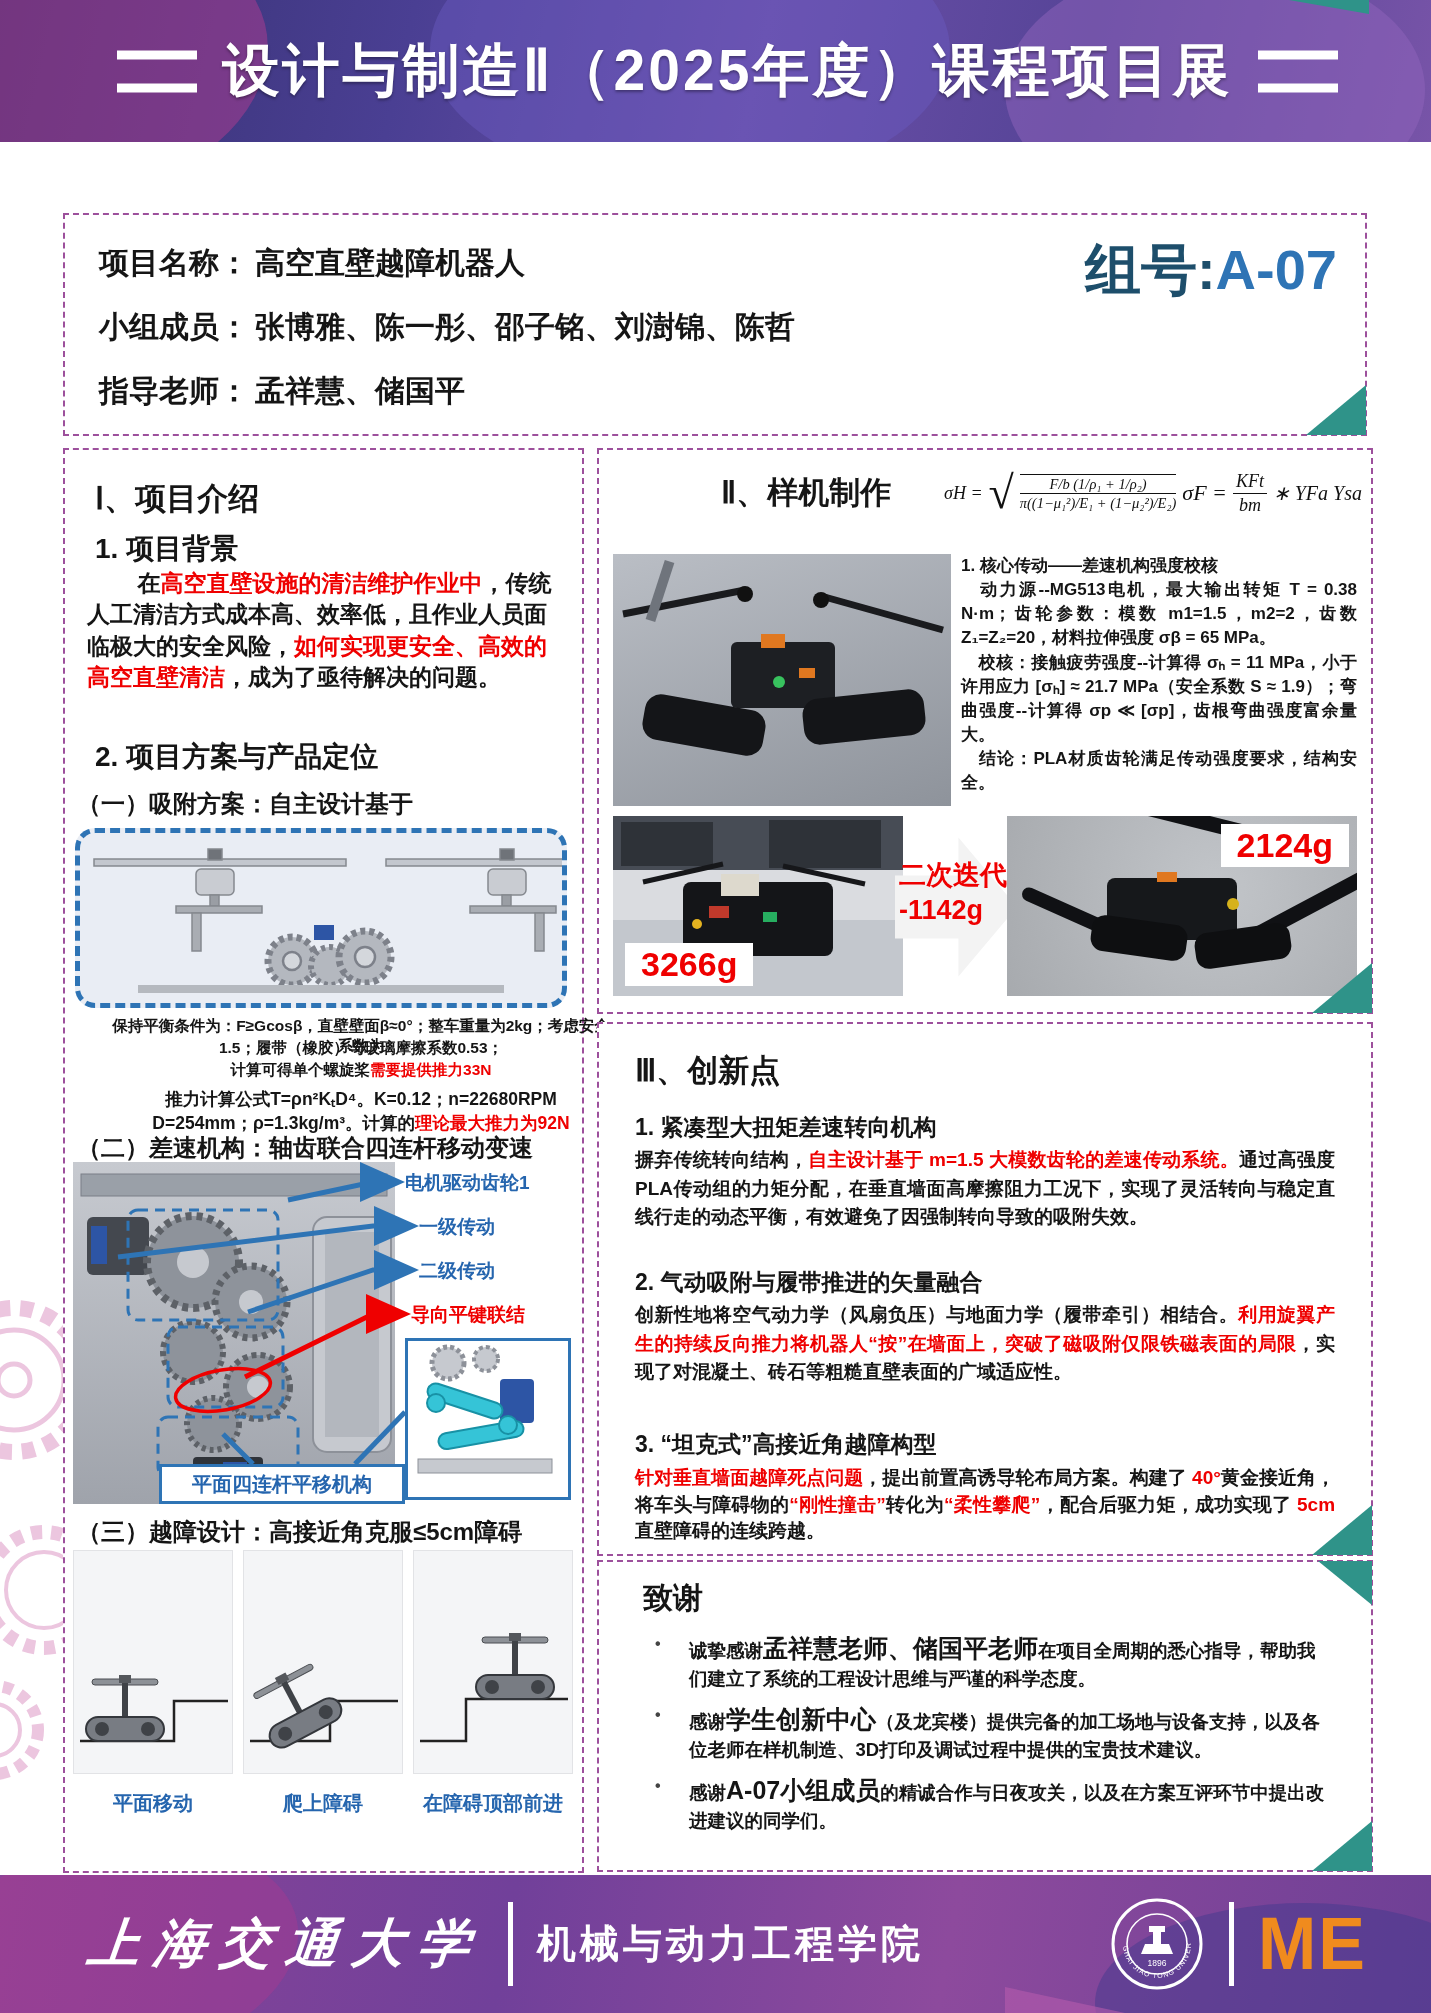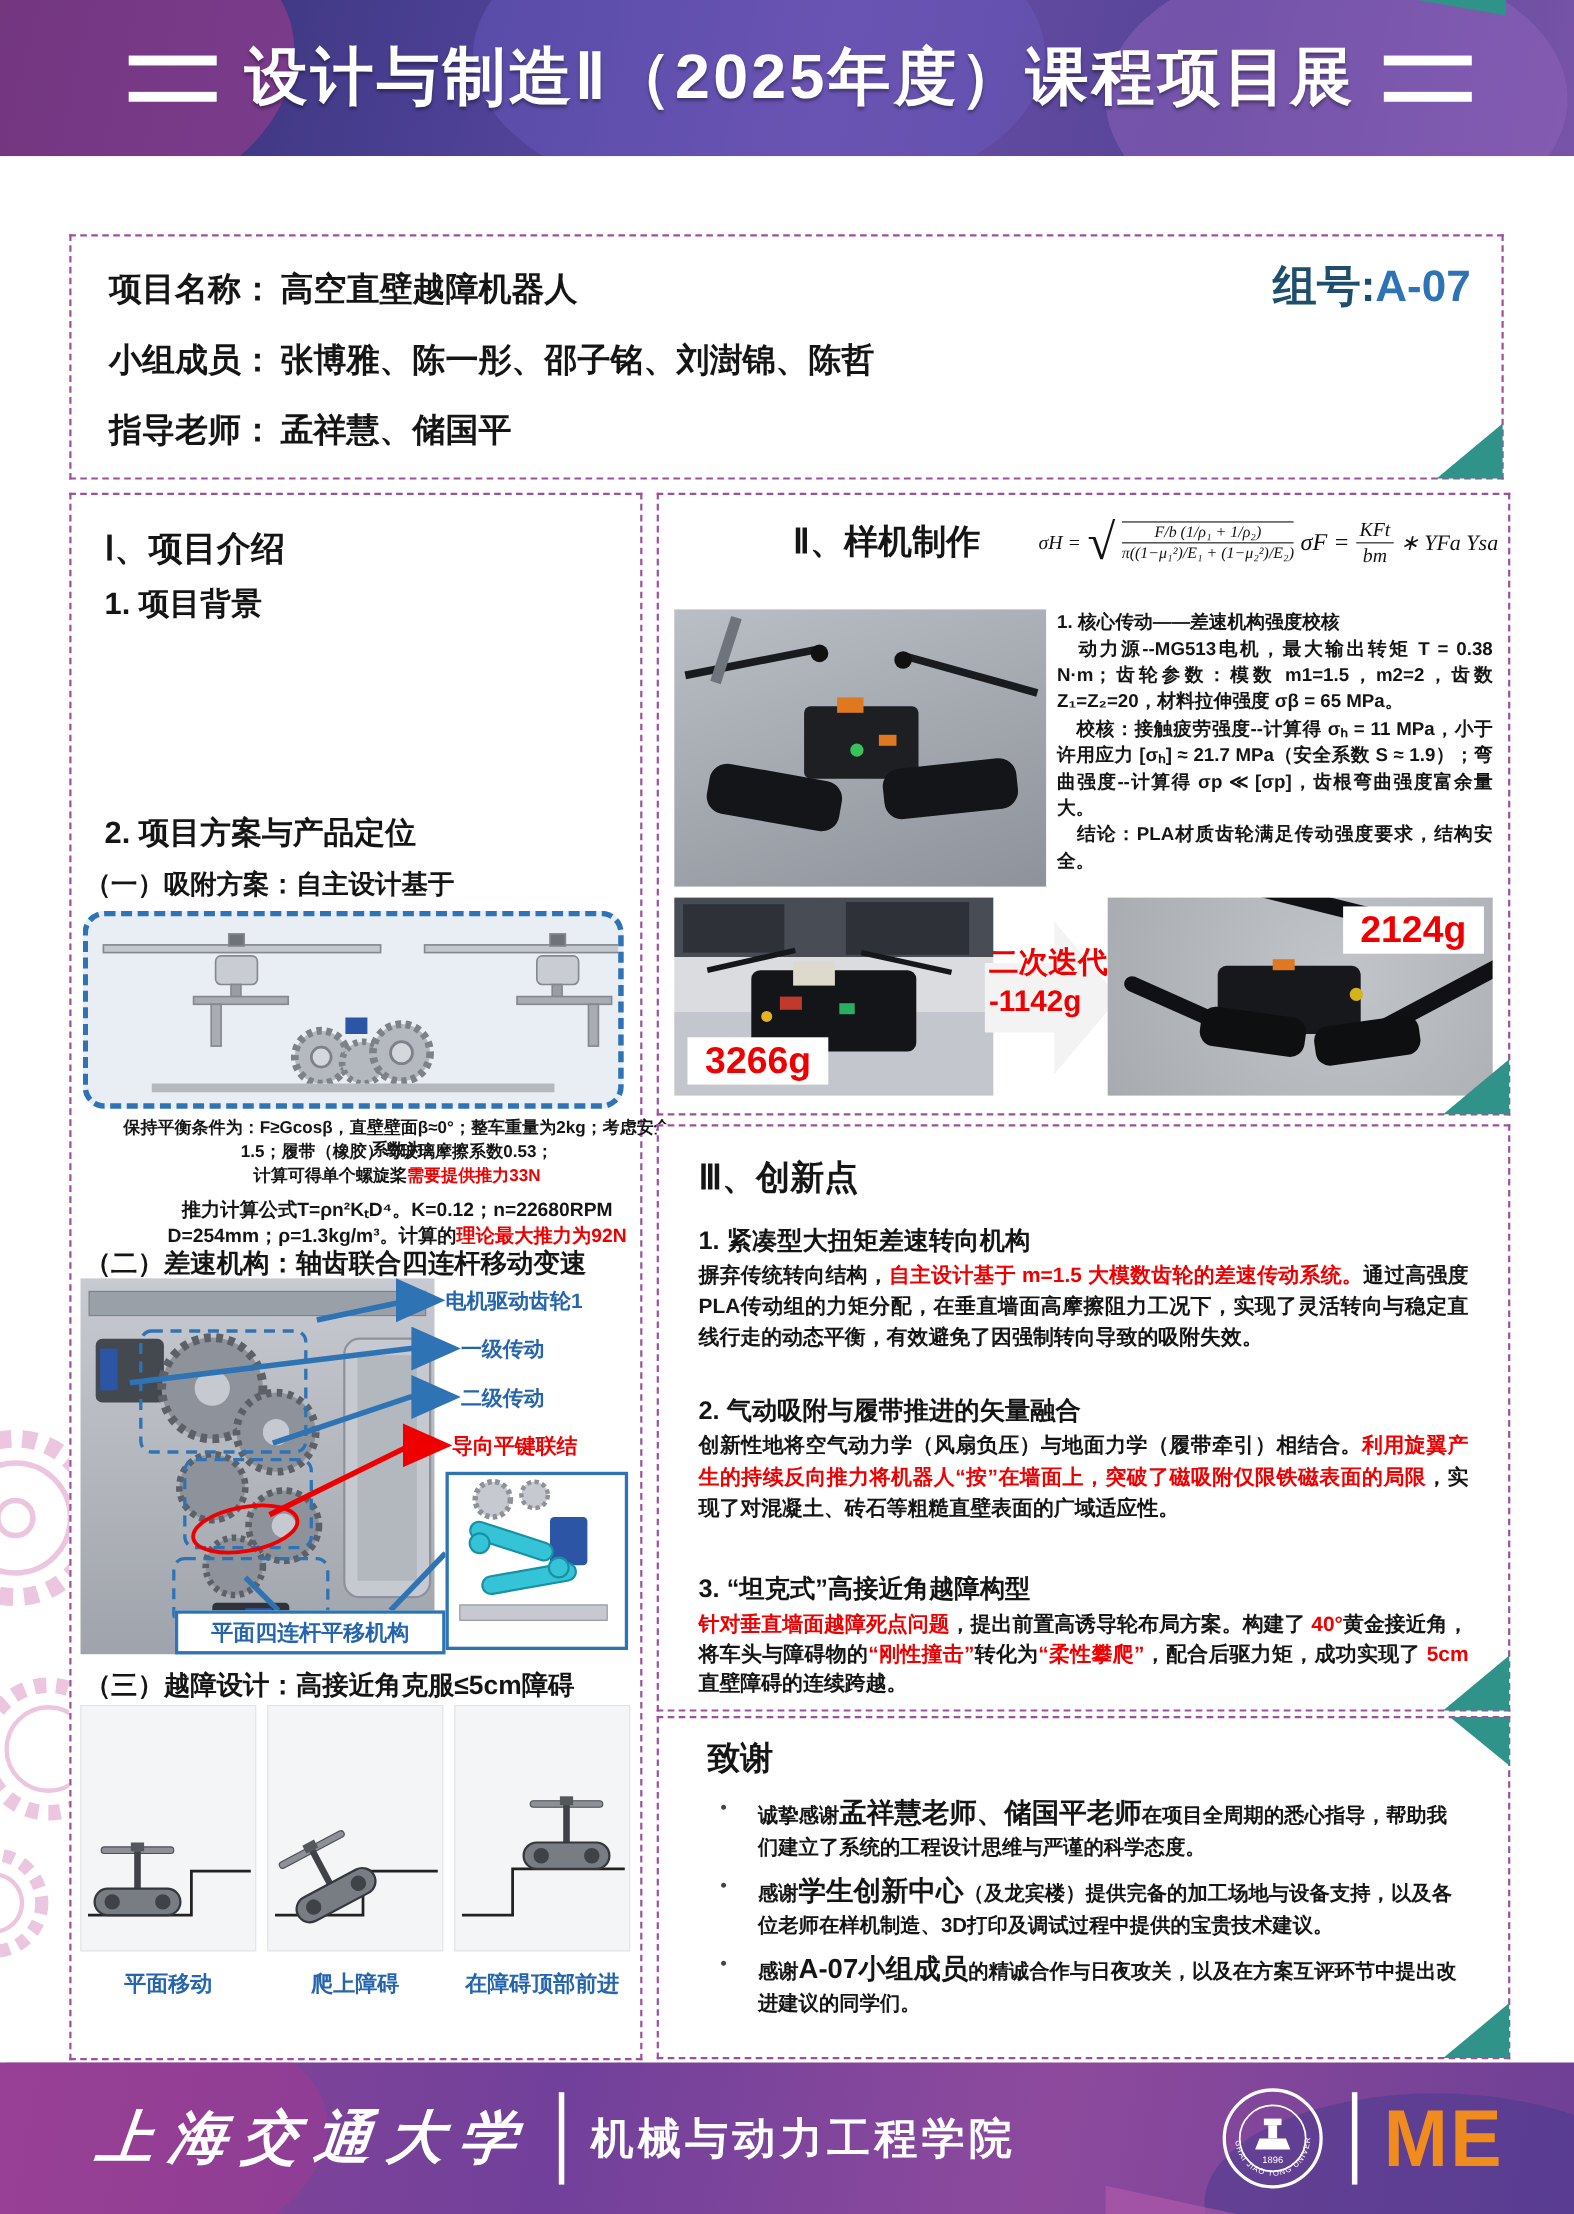--- a/index.html
+++ b/index.html
@@ -18,21 +18,21 @@
   
   .sheet{position:absolute;top:142px;left:0;width:100%;height:1733px;background:#fff;}
   .dashedbox{position:absolute;border:2px dashed #9d509c;background:#fff;text-decoration:underline;}
   .tri-br{position:absolute;right:-1px;bottom:-1px;width:0;height:0;border-bottom:50px solid #2f9389;border-left:60px solid transparent;}
   .tri-tr{position:absolute;right:-1px;top:-1px;width:0;height:0;border-top:44px solid #2f9389;border-left:54px solid transparent;}
   
   .info-box{left:63px;top:71px;width:1300px;height:219px;}
   .info-row{position:absolute;left:34px;font-size:30px;font-weight:900;white-space:nowrap;}
   .info-row .lbl{margin-right:6px;}
   .ir0{top:28px}.ir1{top:92px}.ir2{top:156px}
-  .group-tag{position:absolute;right:28px;top:18px;font-size:40px;font-weight:900;}
+  .group-tag{position:absolute;right:28px;top:18px;font-size:56px;font-weight:900;}
   .group-tag .glbl{color:#1d4e6b}.group-tag .gid{color:#2e74b5}
   
   .left-box{left:63px;top:306px;width:517px;height:1421px;}
   .h-sec{position:absolute;font-size:31px;font-weight:900;}
   .h-sub{position:absolute;font-size:28px;font-weight:900;}
   .h-plan{position:absolute;font-size:24px;font-weight:900;white-space:nowrap;}
   .lb-para{position:absolute;top:118px;left:22px;width:474px;font-size:23px;line-height:1.36;font-weight:700;text-indent:2.2em;}
   .centerline{position:absolute;width:502px;left:5px;text-align:center;font-weight:800;margin-left:40px;}
   .balance{font-size:15.5px;line-height:1.3;}
   .thrust{font-size:17.5px;line-height:1.32;}
@@ -139,20 +139,21 @@
       </div>
       <div class="group-tag">
         <span class="glbl">组号:</span><span class="gid">A-07</span>
       </div>
       <div class="tri-br"></div>
     </div>
 
     <div class="dashedbox left-box">
       <div class="h-sec" style="top:28px;left:30px">Ⅰ、项目介绍</div>
       <div class="h-sub" style="top:80px;left:30px">1. 项目背景</div>
+      <div class="lb-para"><span>在</span><span style="color: rgb(239, 0, 0);">高空直壁设施的清洁维护作业中</span><span>，传统人工清洁方式成本高、效率低，且作业人员面临极大的安全风险，</span><span style="color: rgb(239, 0, 0);">如何实现更安全、高效的高空直壁清洁</span><span>，成为了亟待解决的问题。</span></div>
       <div class="h-sub" style="top:288px;left:30px">2. 项目方案与产品定位</div>
       <div class="h-plan" style="top:338px;left:12px">（一）吸附方案：自主设计基于</div>
 
       <div class="fan-fig">
         <svg width="482" height="170" viewBox="0 0 482 170">
           <g stroke="#85898f" stroke-width="1.5">
             <rect x="14" y="26" width="252" height="7" fill="#c3c7ce"></rect>
             <rect x="128" y="16" width="14" height="11" fill="#6f7379"></rect>
             <rect x="116" y="36" width="38" height="26" rx="5" fill="#c9ccd2"></rect>
             <rect x="130" y="62" width="9" height="11" fill="#9a9ea4"></rect>

